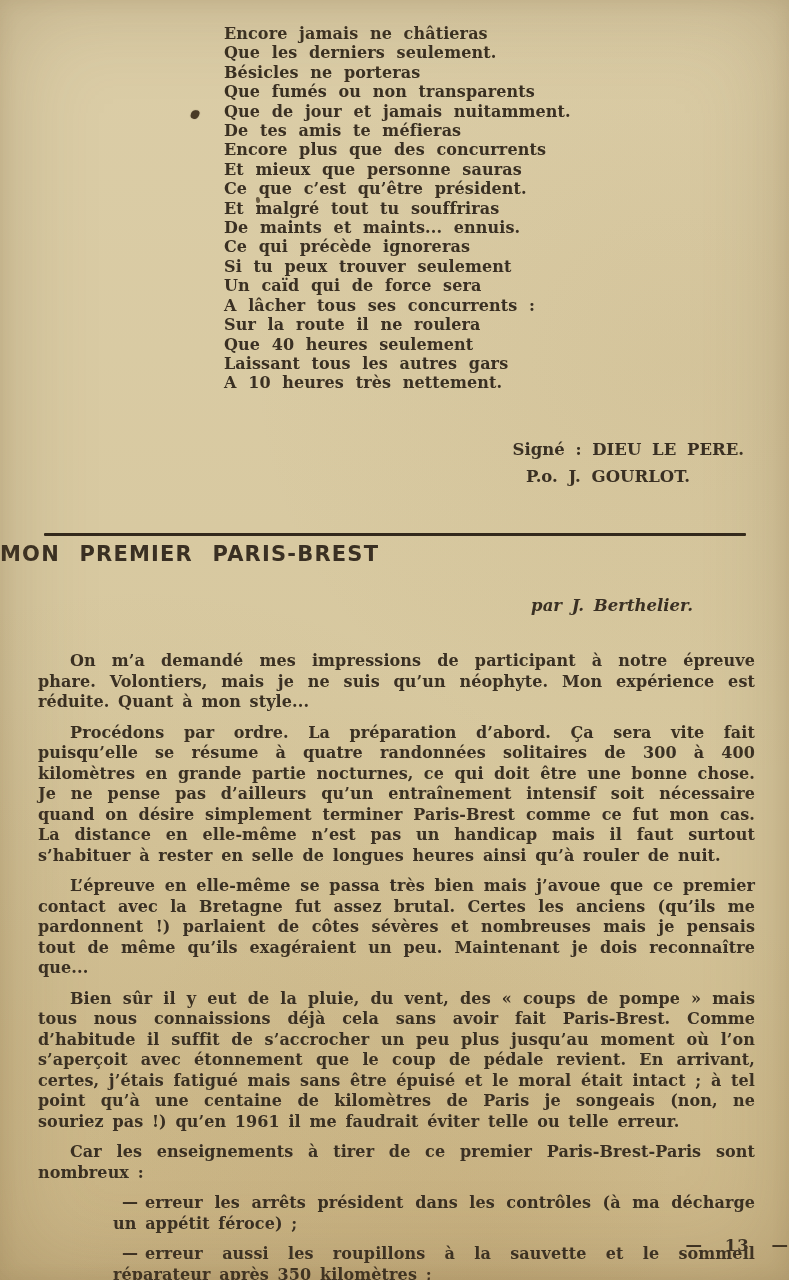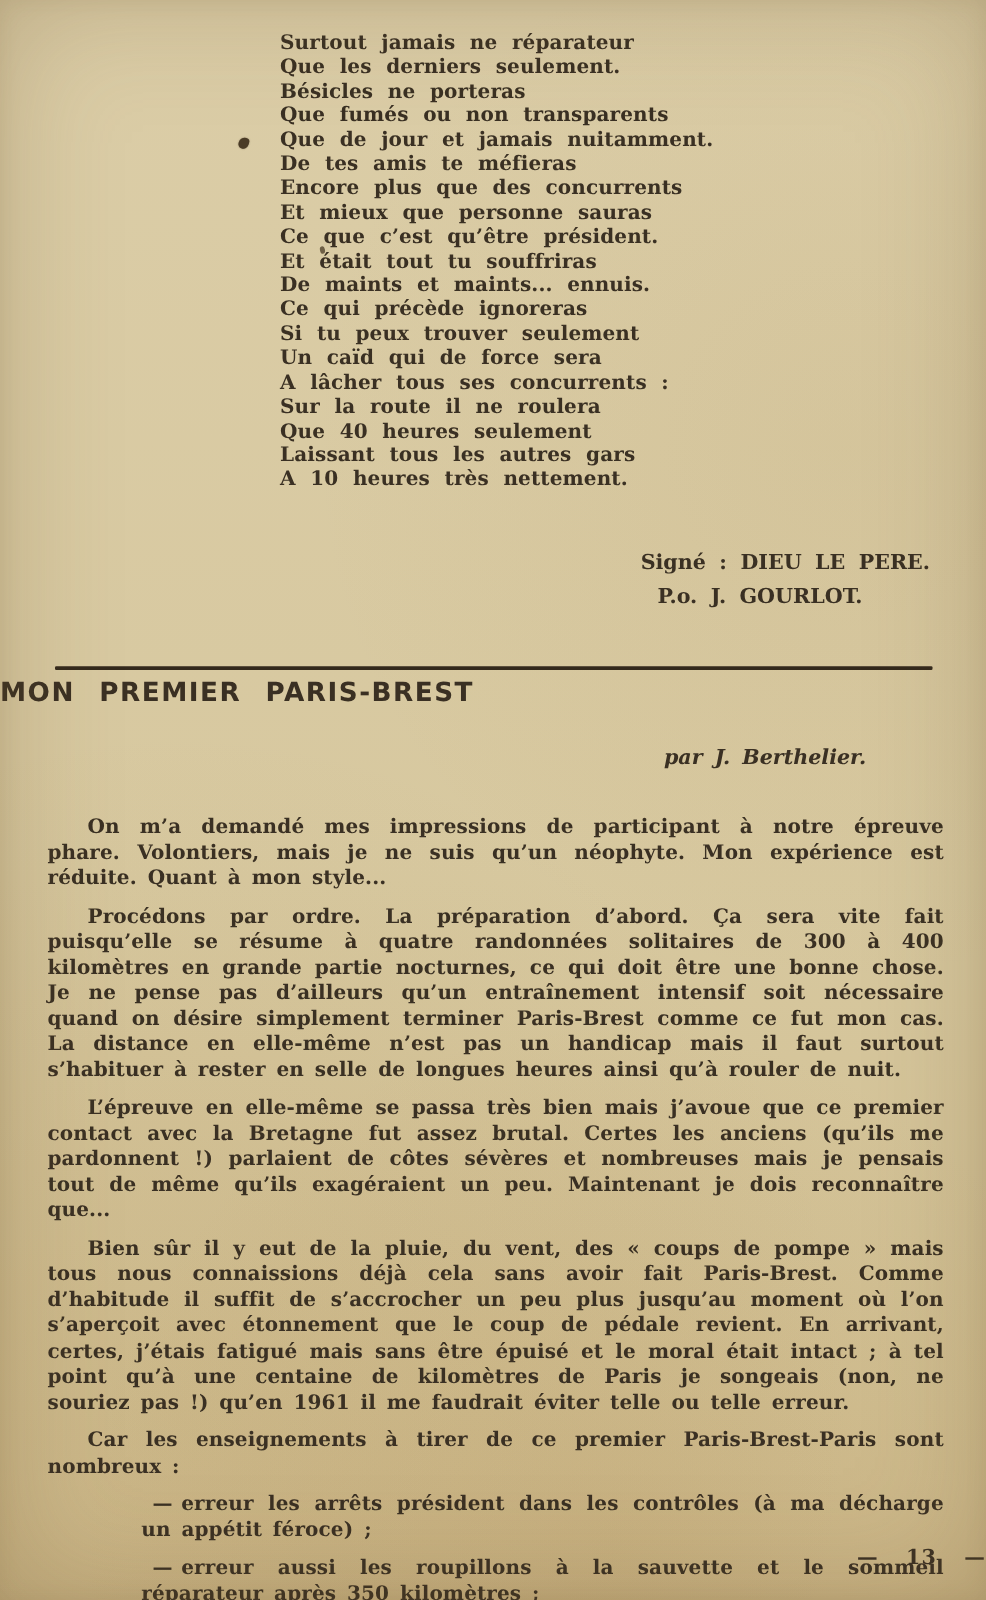--- a/index.html
+++ b/index.html
@@ -80,30 +80,30 @@
 </style>
 </head>
 <body>
 
 <div class="page">
 
   <div class="ink-spot spot-a"></div>
   <div class="ink-spot spot-b"></div>
 
   <div class="poem">
-    <div class="poem-line">Surtout jamais ne réparateur</div>
+    <div class="poem-line">Encore jamais ne châtieras</div>
     <div class="poem-line">Que les derniers seulement.</div>
     <div class="poem-line">Bésicles ne porteras</div>
     <div class="poem-line">Que fumés ou non transparents</div>
     <div class="poem-line">Que de jour et jamais nuitamment.</div>
     <div class="poem-line">De tes amis te méfieras</div>
     <div class="poem-line">Encore plus que des concurrents</div>
     <div class="poem-line">Et mieux que personne sauras</div>
     <div class="poem-line">Ce que c’est qu’être président.</div>
-    <div class="poem-line">Et était tout tu souffriras</div>
+    <div class="poem-line">Et malgré tout tu souffriras</div>
     <div class="poem-line">De maints et maints... ennuis.</div>
     <div class="poem-line">Ce qui précède ignoreras</div>
     <div class="poem-line">Si tu peux trouver seulement</div>
     <div class="poem-line">Un caïd qui de force sera</div>
     <div class="poem-line">A lâcher tous ses concurrents :</div>
     <div class="poem-line">Sur la route il ne roulera</div>
     <div class="poem-line">Que 40 heures seulement</div>
     <div class="poem-line">Laissant tous les autres gars</div>
     <div class="poem-line">A 10 heures très nettement.</div>
   </div>

